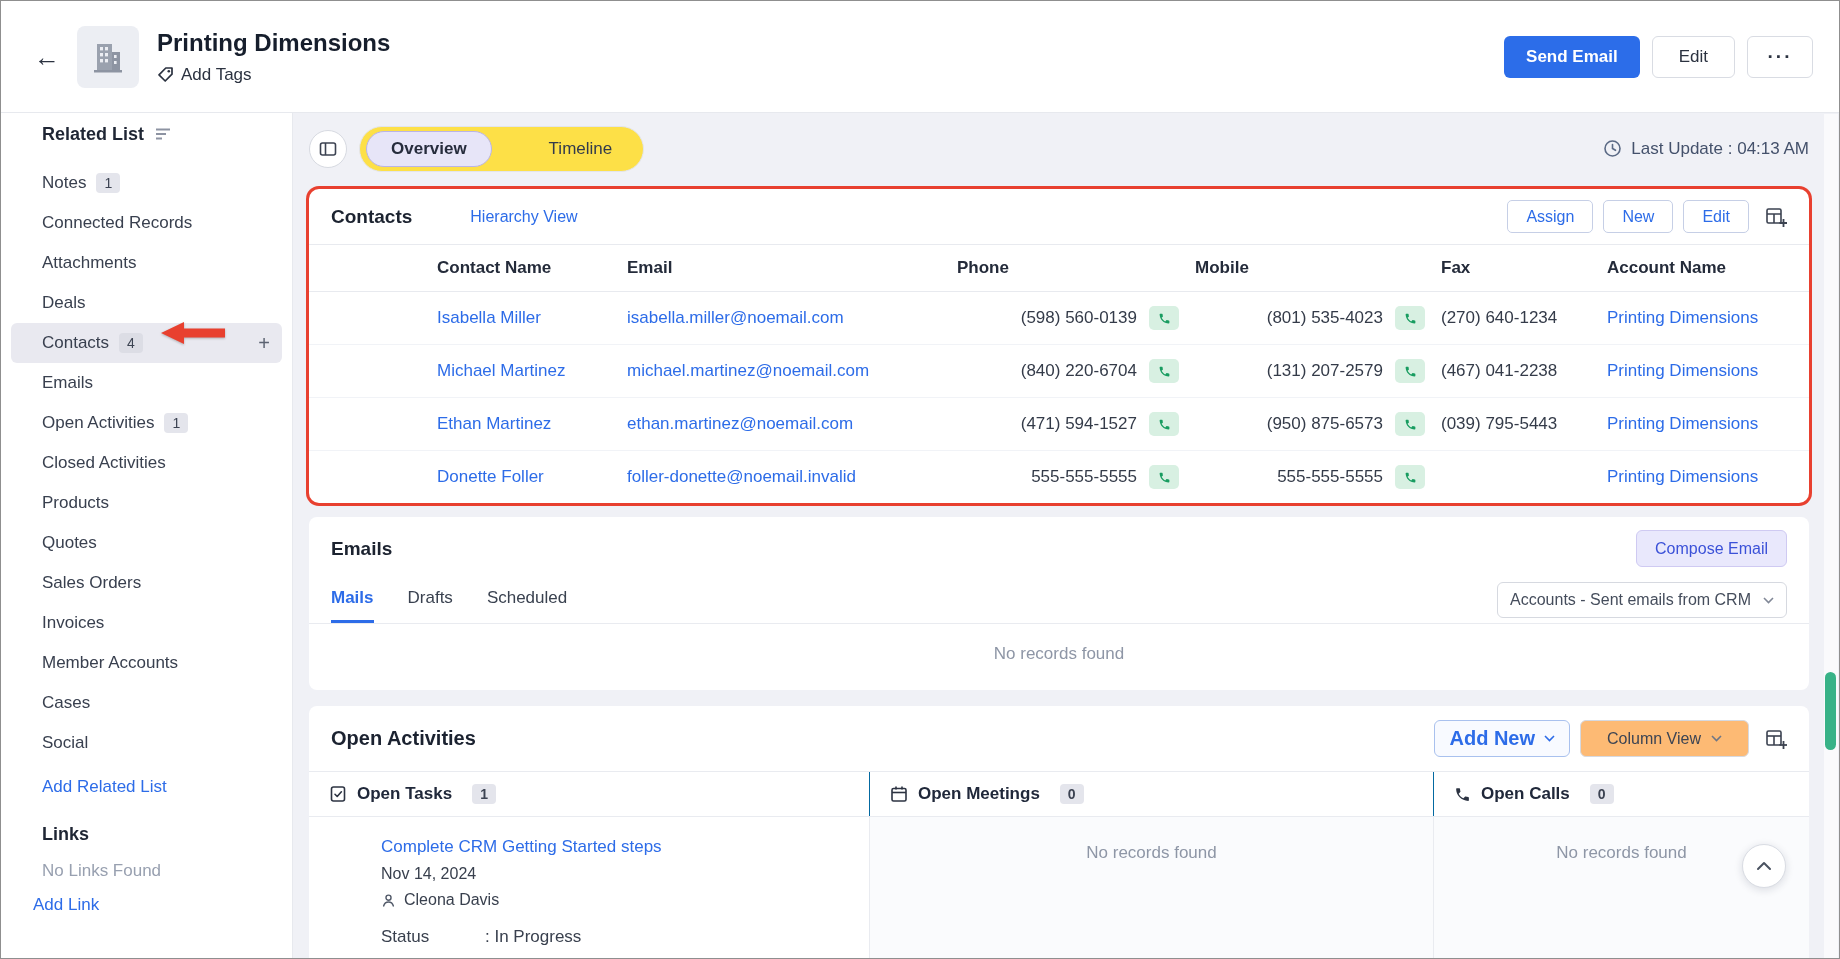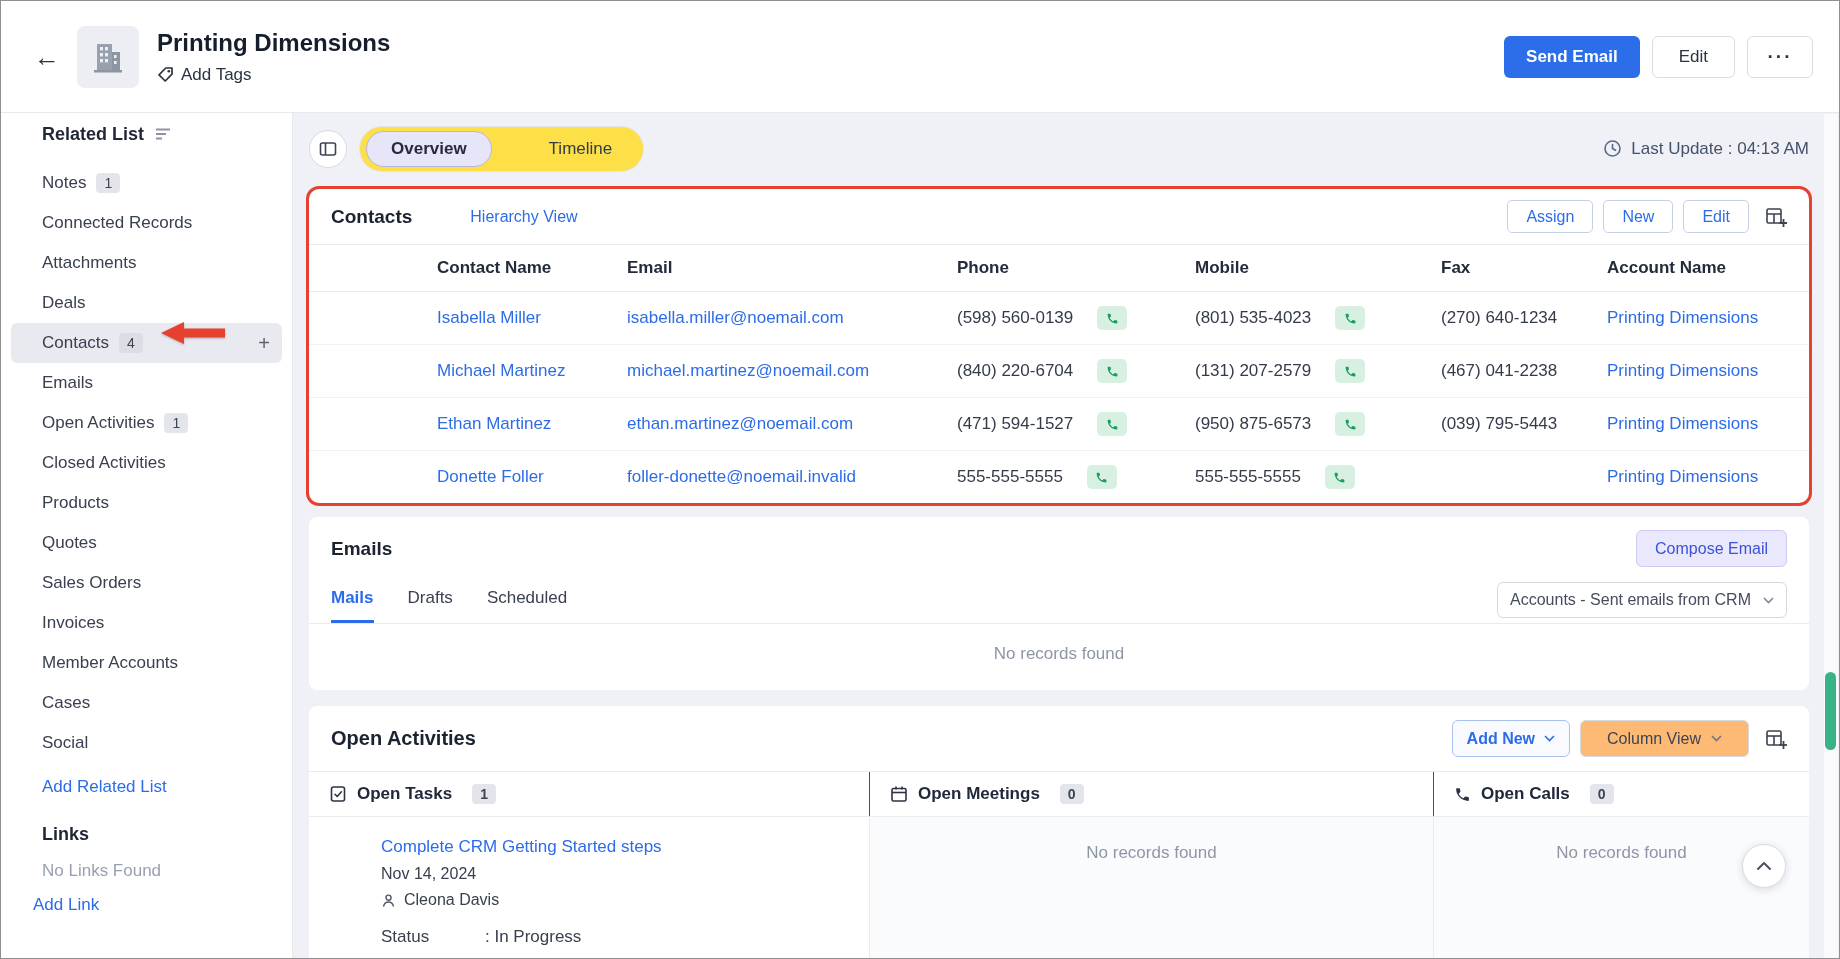--- a/index.html
+++ b/index.html
@@ -58,38 +58,38 @@
   .hierarchy-link { margin-left:58px; font-size:16px; color:#2d6ce8; cursor:pointer; }
   .header-right { margin-left:auto; display:flex; align-items:center; gap:10px; }
   .btn-outline-blue { height:33px; padding:0 18px; border:1px solid #c6cfe6; border-radius:5px; color:#2d6ce8; background:#fff; font-size:16px; cursor:pointer; font-family:inherit; }
   .icon-btn { background:none; border:none; cursor:pointer; display:flex; align-items:center; margin-left:6px; }
 
   table.contacts-table { width:100%; border-collapse:collapse; }
   .contacts-table th { text-align:left; font-size:17px; font-weight:bold; color:#242b3a; padding:13px 8px; border-top:1px solid #e8eaef; border-bottom:1px solid #e8eaef; }
   .contacts-table td { padding:14px 8px; font-size:17px; color:#343b49; border-bottom:1px solid #f1f3f7; }
   .contacts-table tr:last-child td { border-bottom:none; }
   .contacts-table a { color:#2d6ce8; text-decoration:none; cursor:pointer; }
-  .phone-cell { display:flex; align-items:center; gap:24px; }
+  .phone-cell { display:flex; align-items:center; gap:12px;justify-content:flex-end; }
   .phone-chip { width:30px; height:24px; border-radius:5px; background:#d8f0e2; display:flex; align-items:center; justify-content:center; cursor:pointer; border:none; }
 
   
   .emails-card { margin-top:14px; }
   .emails-header { display:flex; align-items:center; padding:13px 22px; }
   .btn-compose { height:37px; padding:0 18px; background:#e9e8fc; border:1px solid #cfcaf2; border-radius:6px; color:#3b51d8; font-size:16px; cursor:pointer; font-family:inherit; margin-left:auto; }
   .email-tabs { display:flex; align-items:flex-end; padding:0 22px; border-bottom:1px solid #e9ebf0; height:44px; }
   .email-tab { margin-right:34px; padding-bottom:12px; font-size:17px; color:#3a4250; cursor:pointer; border-bottom:3px solid transparent; }
   .email-tab.active { color:#2d6ce8; border-bottom-color:#2d6ce8; font-weight:600; }
   .email-filter { margin-left:auto; margin-bottom:5px; height:36px; border:1px solid #d6d9e0; border-radius:6px; background:#fff; padding:0 12px; display:flex; align-items:center; gap:12px; font-size:16px; color:#454d5c; cursor:pointer; }
   .empty-text { text-align:center; padding:20px 0 26px; color:#8e96a6; font-size:17px; }
 
   
   .activities-card { margin-top:16px; min-height:280px; }
   .activities-header { display:flex; align-items:center; padding:14px 22px; }
   .activities-title { font-size:20px; font-weight:bold; color:#1b2230; }
-  .btn-addnew { height:37px; padding:0 14px; background:#f8faff; border:1px solid #a9c1ee; border-radius:6px; color:#2d6ce8; font-size:16px; font-weight:600; cursor:pointer; display:flex; align-items:center; gap:9px; font-family:inherit; }
+  .btn-addnew { height:37px; padding:0 14px; background:#f8faff; border:1px solid #a9c1ee; border-radius:6px; color:#2d6ce8; font-size:20px; font-weight:600; cursor:pointer; display:flex; align-items:center; gap:9px; font-family:inherit; }
   .btn-colview { height:37px; padding:0 26px; background:#fdba74; border:1px solid #d6d9e0; border-radius:6px; color:#3c4453; font-size:16px; cursor:pointer; display:flex; align-items:center; gap:10px; font-family:inherit; }
   .kanban-heads, .kanban-body { display:grid; grid-template-columns:560px 564px 1fr; }
   .kanban-heads { border-top:1px solid #e9ebf0; border-bottom:1px solid #e9ebf0; height:46px; }
   .kanban-head { display:flex; align-items:center; gap:10px; padding:0 20px; font-size:17px; font-weight:bold; color:#20283a; }
   .kanban-head + .kanban-head { border-left:1px solid #0369a1; }
   .kanban-body { min-height:234px; }
   .kanban-col { padding-top:26px; }
   .kanban-col.gray { background:#fafbfd; border-left:1px solid #e9ebf0; text-align:center; }
   .task-item { padding:20px 20px 0 72px; text-align:left; }
   .task-link { font-size:17px; color:#2d6ce8; text-decoration:none; cursor:pointer; }

